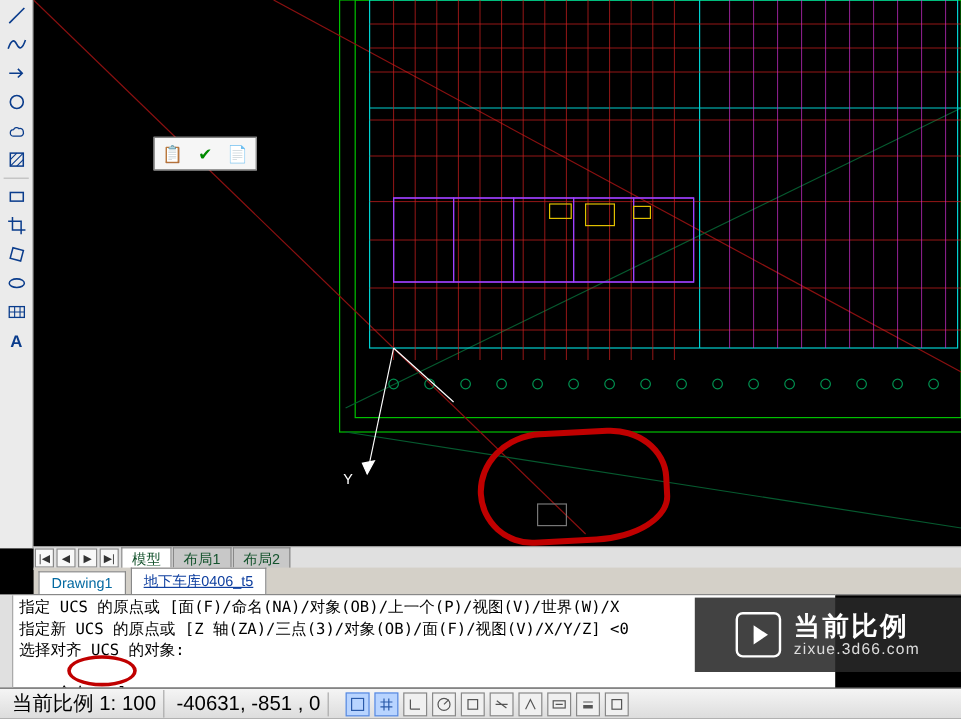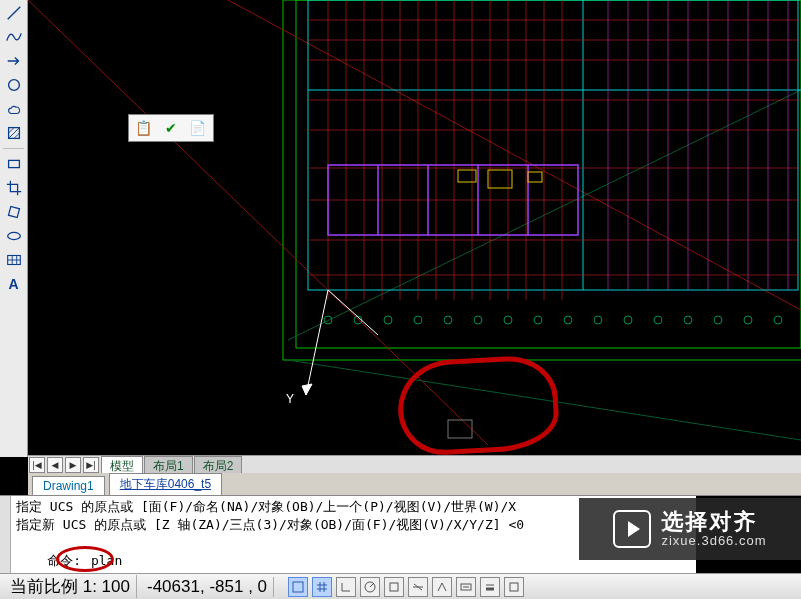--- a/index.html
+++ b/index.html
@@ -366,20 +366,21 @@
 
 <div class="file-tabs">
   <div class="file-tab">Drawing1</div>
   <div class="file-tab active">地下车库0406_t5</div>
 </div>
 
 <div class="cmd-window">
   <div class="grip"></div>
   <div class="line"><span>指定 UCS 的原点或 [面(F)/命名(NA)/对象(OB)/上一个(P)/视图(V)/世界(W)/X</span><span style="display:inline-block;width:440px"></span></div>
   <div class="line">指定新 UCS 的原点或 [Z 轴(ZA)/三点(3)/对象(OB)/面(F)/视图(V)/X/Y/Z] &lt;0</div>
+  <div class="line">选择对齐 UCS 的对象:</div>
   <div class="line">
     <span>命令:</span><input type="text" style="border: none; outline: none; font-family: inherit; font-size: inherit; width: 300px; background: transparent;" value=" plan">
   </div>
   <div class="red-oval-cmd"></div>
 </div>
 
 <div class="statusbar">
   <span class="st-field">当前比例 1: 100</span>
   <span class="st-field">-40631, -851   , 0</span>
   <div style="width:6px"></div>
@@ -434,16 +435,16 @@
   <div class="st-btn">
       <svg width="12" height="12">
         <rect x="2" y="2" width="8" height="8" fill="none" stroke="#555"></rect>
       </svg>
     </div>
 </div>
 
 <div class="watermark">
   <div class="play"></div>
   <div class="txt">
-    <span class="big">选择对齐</span>
+    <span class="big">当前比例</span>
     <span class="small">zixue.3d66.com</span>
   </div>
 </div>
 
 </body></html>

